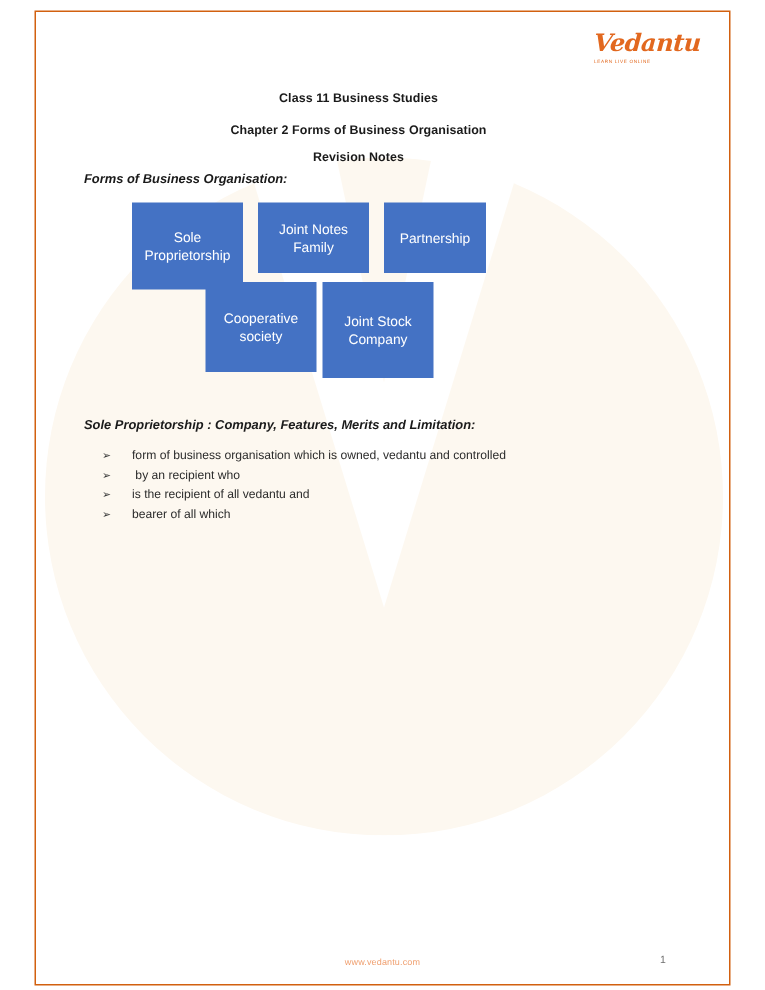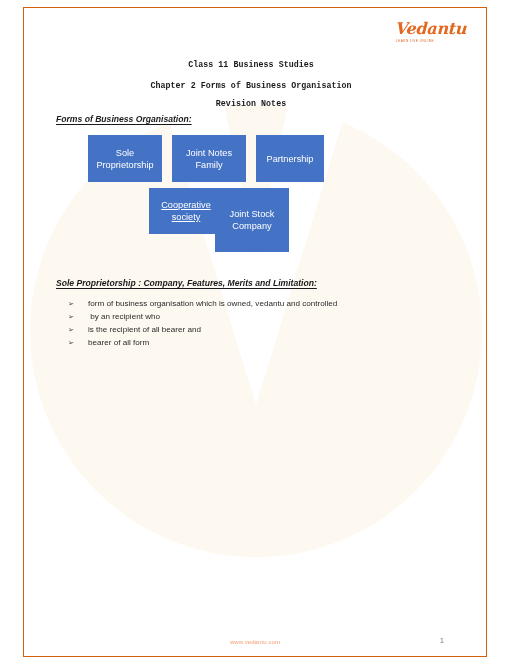--- a/index.html
+++ b/index.html
@@ -82,42 +82,41 @@
     color: #e2681f;
     letter-spacing: 0.45px;
     margin-top: 2px;
     white-space: nowrap;
     text-transform: uppercase;
   }
 
   
   .doc-heading {
     position: absolute;
-    left: 20px;
+    left: 8px;
     width: 462px;
     text-align: center;
-    font-family: Liberation Mono, monospace;
+    font-family: Liberation Sans, sans-serif;
     font-weight: bold;
     font-size: 8.3px;
     color: #1a1a1a;
     letter-spacing: 0.05px;
   }
   #head-line1 { top: 60px; }
   #head-line2 { top: 81px; }
   #head-line3 { top: 99px; }
 
   
   .section-heading {
     position: absolute;
     font-family: "Liberation Sans", sans-serif;
     font-weight: bold;
     font-style: italic;
     font-size: 8.6px;
     color: #1a1a1a;
-    text-decoration: underline;
     text-underline-offset: 2px;
     white-space: nowrap;
   }
   #sec-forms   { left: 56px; top: 114px; }
   #sec-sole    { left: 56px; top: 278px; }
 
   
   .blue-box {
     position: absolute;
     background: #4472c4;
@@ -127,24 +126,24 @@
     justify-content: center;
     text-align: center;
     font-family: "Liberation Sans", sans-serif;
     font-size: 9.2px;
     line-height: 12px;
     font-weight: normal;
     box-sizing: border-box;
     padding: 2px 3px;
   }
 
-  #box-sole            { left: 88px;  top: 135px; width: 74px; height: 47px; }
+  #box-sole            { left: 88px;  top: 135px; width: 74px; height: 58px; }
   #box-hindu           { left: 172px; top: 135px; width: 74px; height: 47px; }
   #box-partnership     { left: 256px; top: 135px; width: 68px; height: 47px; }
-  #box-cooperative     { left: 149px; top: 188px; width: 74px; height: 46px; text-decoration: underline; }
+  #box-cooperative     { left: 137px; top: 188px; width: 74px; height: 60px; }
   #box-jointstock      { left: 215px; top: 188px; width: 74px; height: 64px; }
 
   
   #bullet-list {
     position: absolute;
     left: 68px;
     top: 297px;
     width: 360px;
   }
   .bullet-row {
@@ -233,25 +232,25 @@
       <div class="bullet-row">
         <span class="bullet-marker">➢</span>
         <span class="bullet-text">form of business organisation which is owned, vedantu and controlled</span>
       </div>
       <div class="bullet-row">
         <span class="bullet-marker">➢</span>
         <span class="bullet-text"> by an recipient who</span>
       </div>
       <div class="bullet-row">
         <span class="bullet-marker">➢</span>
-        <span class="bullet-text">is the recipient of all bearer and</span>
-      </div>
-      <div class="bullet-row">
-        <span class="bullet-marker">➢</span>
-        <span class="bullet-text">bearer of all form</span>
+        <span class="bullet-text">is the recipient of all vedantu and</span>
+      </div>
+      <div class="bullet-row">
+        <span class="bullet-marker">➢</span>
+        <span class="bullet-text">bearer of all which</span>
       </div>
     </div>
 
     <div id="footer-url">www.vedantu.com</div>
     <div id="footer-page">1</div>
 
   </div>
 </div>
 
 </body></html>

